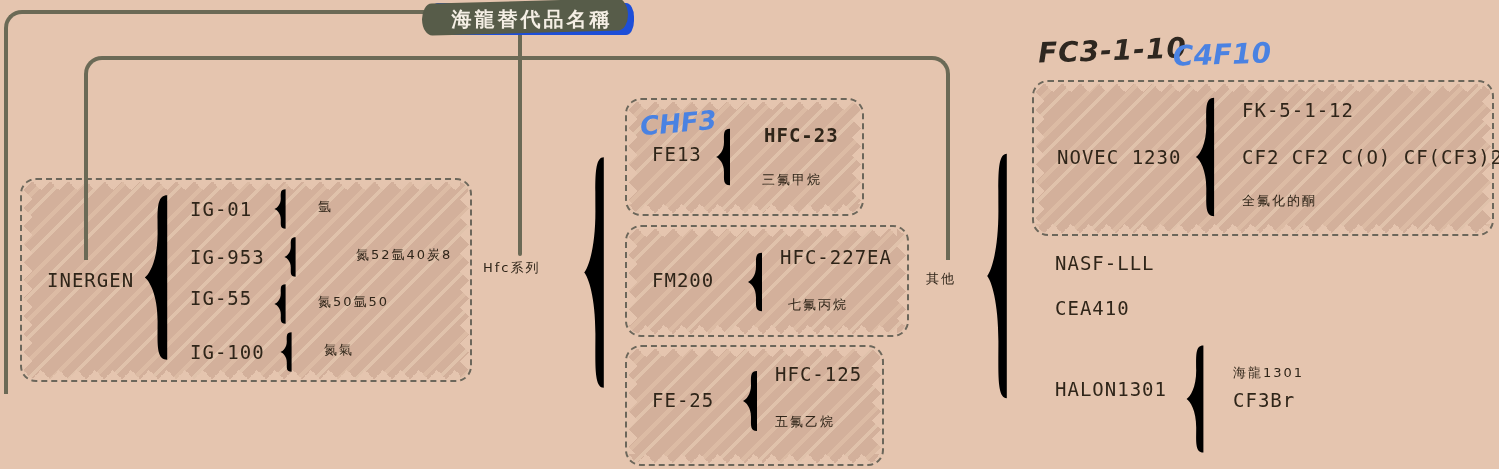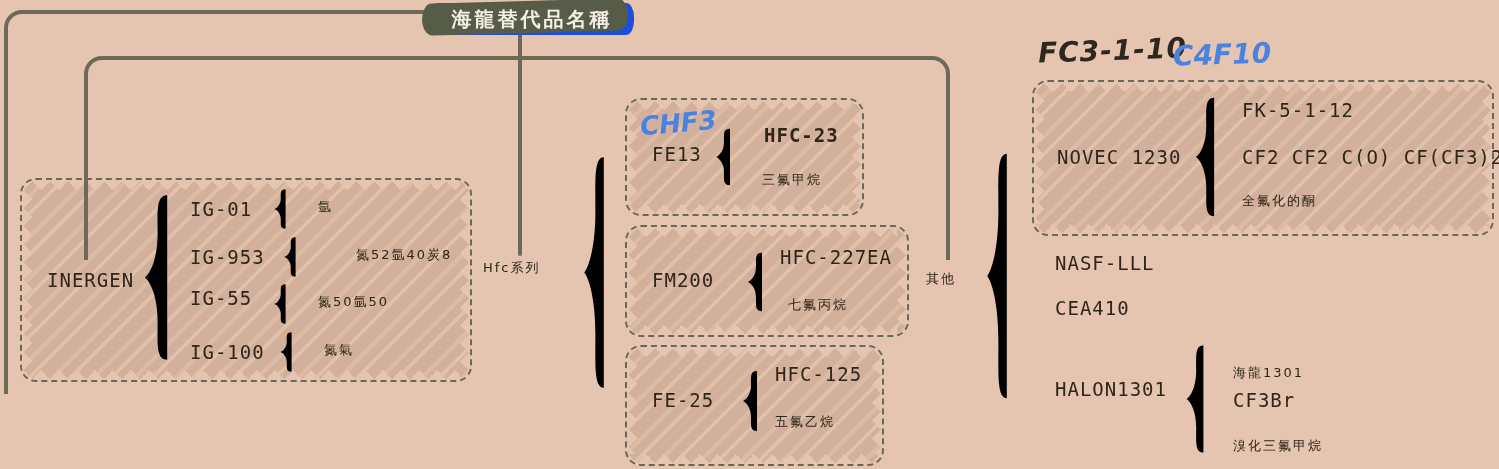--- a/index.html
+++ b/index.html
@@ -158,21 +158,20 @@
 
   <span class="code" style="left:1055px;top:252px;">NASF-LLL</span>
   <span class="code" style="left:1055px;top:297px;">CEA410</span>
 
   <span class="code" style="left:1055px;top:378px;text-align:right;">HALON1301</span>
   <svg class="brace" viewBox="0 0 20 100" preserveAspectRatio="none" style="left:1183px;top:342px;width:24px;height:114px;">
       <use href="#braceP"></use>
     </svg>
   <span class="cjk" style="left:1233px;top:364px;">海龍1301</span>
   <span class="code" style="left:1233px;top:389px;">CF3Br</span>
-  <span class="cjk" style="left:1233px;top:437px;">溴化三氟甲烷</span>
 
   
   <svg class="brace" viewBox="0 0 20 100" preserveAspectRatio="none" style="left:580px;top:150px;width:28px;height:245px;">
       <use href="#braceP"></use>
     </svg>
   <svg class="brace" viewBox="0 0 20 100" preserveAspectRatio="none" style="left:983px;top:146px;width:28px;height:260px;">
       <use href="#braceP"></use>
     </svg>
 
   

